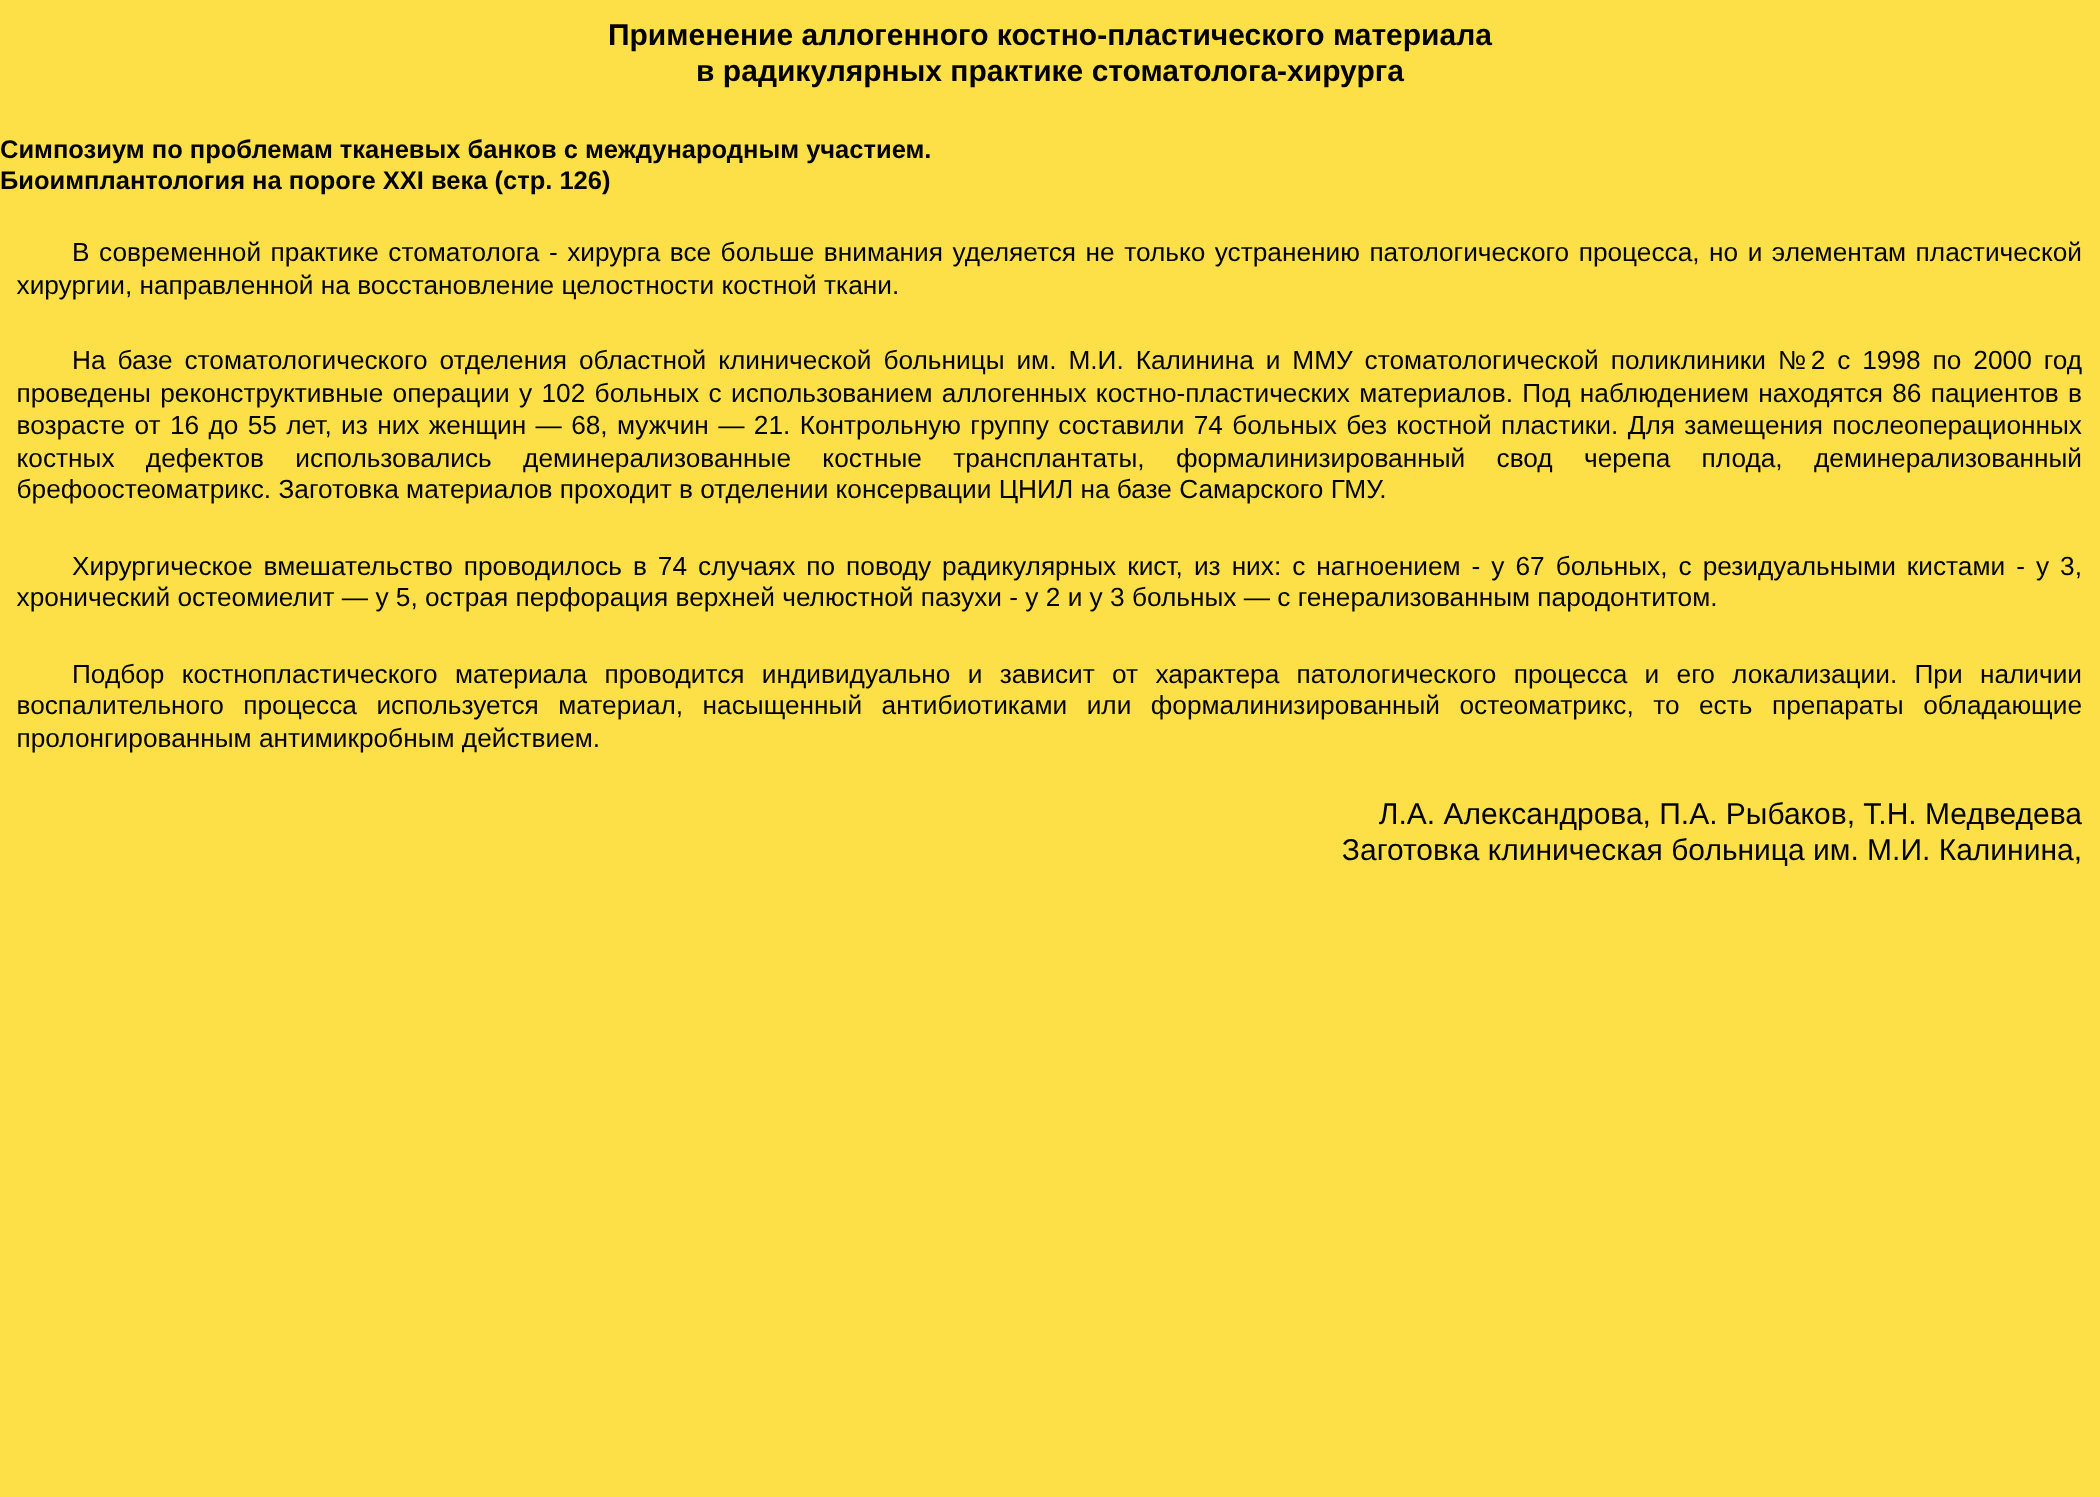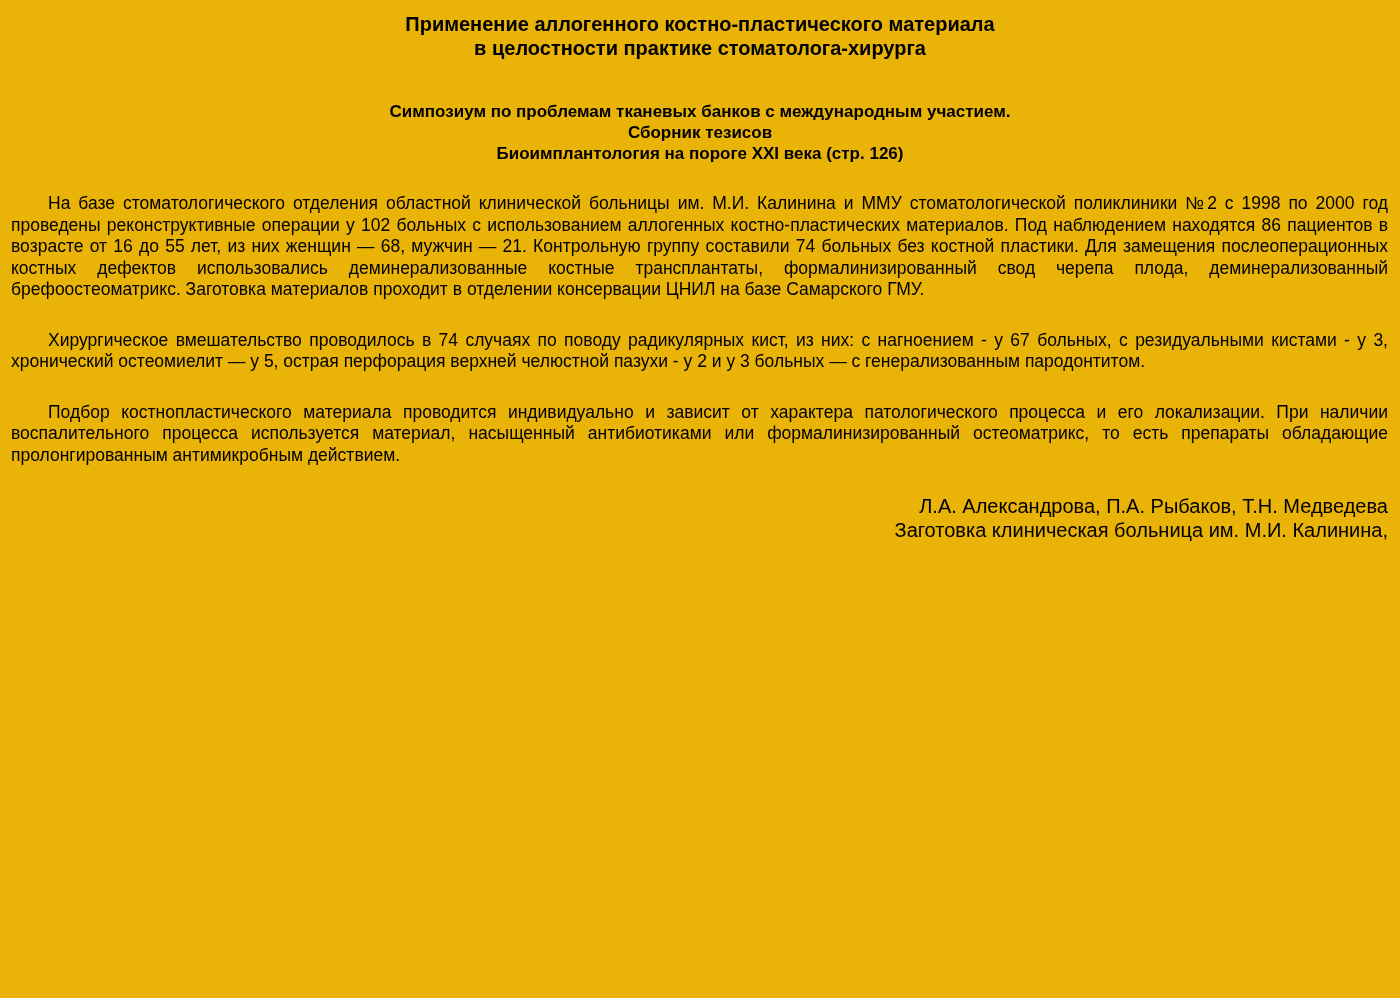--- a/index.html
+++ b/index.html
@@ -1,35 +1,35 @@
 <!DOCTYPE html>
 <html><head>
 <meta charset="utf-8">
 <style>
   * { margin: 0; padding: 0; box-sizing: border-box; }
   html, body { background: #ffffff; }
   .page {
     position: relative;
     width: 1400px;
     height: 998px;
-    background: #eab308;
+    background: #fde047;
     color: #000000;
     font-family: "Liberation Sans", sans-serif;
     overflow: hidden;
   }
   .title-block {
     padding-top: 12px;
     text-align: center;
     font-weight: bold;
     font-size: 20px;
     line-height: 24px;
   }
   .source-block {
-    margin-top: 41px;
-    text-align: center;
+    margin-top: 29px;
+    text-align: left;
     font-weight: bold;
     font-size: 17px;
     line-height: 21px;
   }
   .body-block {
     margin: 27px 12px 0 11px;
     font-size: 17.5px;
   }
   .para {
     text-align: justify;
@@ -46,30 +46,30 @@
     line-height: 24px;
   }
 </style>
 </head>
 <body>
 
 <div class="page">
 
   <div class="title-block">
     <div>Применение аллогенного костно-пластического материала</div>
-    <div>в целостности практике стоматолога-хирурга</div>
+    <div>в радикулярных практике стоматолога-хирурга</div>
   </div>
 
   <div class="source-block">
     <div>Симпозиум по проблемам тканевых банков с международным участием.</div>
-    <div>Сборник тезисов</div>
     <div>Биоимплантология на пороге XXI века (стр. 126)</div>
   </div>
 
   <div class="body-block">
+    <p class="para first">В современной практике стоматолога - хирурга все больше внимания уделяется не только устранению патологического процесса, но и элементам пластической хирургии, направленной на восстановление целостности костной ткани.</p>
     <p class="para">На базе стоматологического отделения областной клинической больницы им. М.И. Калинина и ММУ стоматологической поликлиники №2 с 1998 по 2000 год проведены реконструктивные операции у 102 больных с использованием аллогенных костно-пластических материалов. Под наблюдением находятся 86 пациентов в возрасте от 16 до 55 лет, из них женщин — 68, мужчин — 21. Контрольную группу составили 74 больных без костной пластики. Для замещения послеоперационных костных дефектов использовались деминерализованные костные трансплантаты, формалинизированный свод черепа плода, деминерализованный брефоостеоматрикс. Заготовка материалов проходит в отделении консервации ЦНИЛ на базе Самарского ГМУ.</p>
     <p class="para">Хирургическое вмешательство проводилось в 74 случаях по поводу радикулярных кист, из них: с нагноением - у 67 больных, с резидуальными кистами - у 3, хронический остеомиелит — у 5, острая перфорация верхней челюстной пазухи - у 2 и у 3 больных — с генерализованным пародонтитом.</p>
     <p class="para">Подбор костнопластического материала проводится индивидуально и зависит от характера патологического процесса и его локализации. При наличии воспалительного процесса используется материал, насыщенный антибиотиками или формалинизированный остеоматрикс, то есть препараты обладающие пролонгированным антимикробным действием.</p>
   </div>
 
   <div class="signature-block">
     <div>Л.А. Александрова, П.А. Рыбаков, Т.Н. Медведева</div>
     <div>Заготовка клиническая больница им. М.И. Калинина,</div>
   </div>
 

